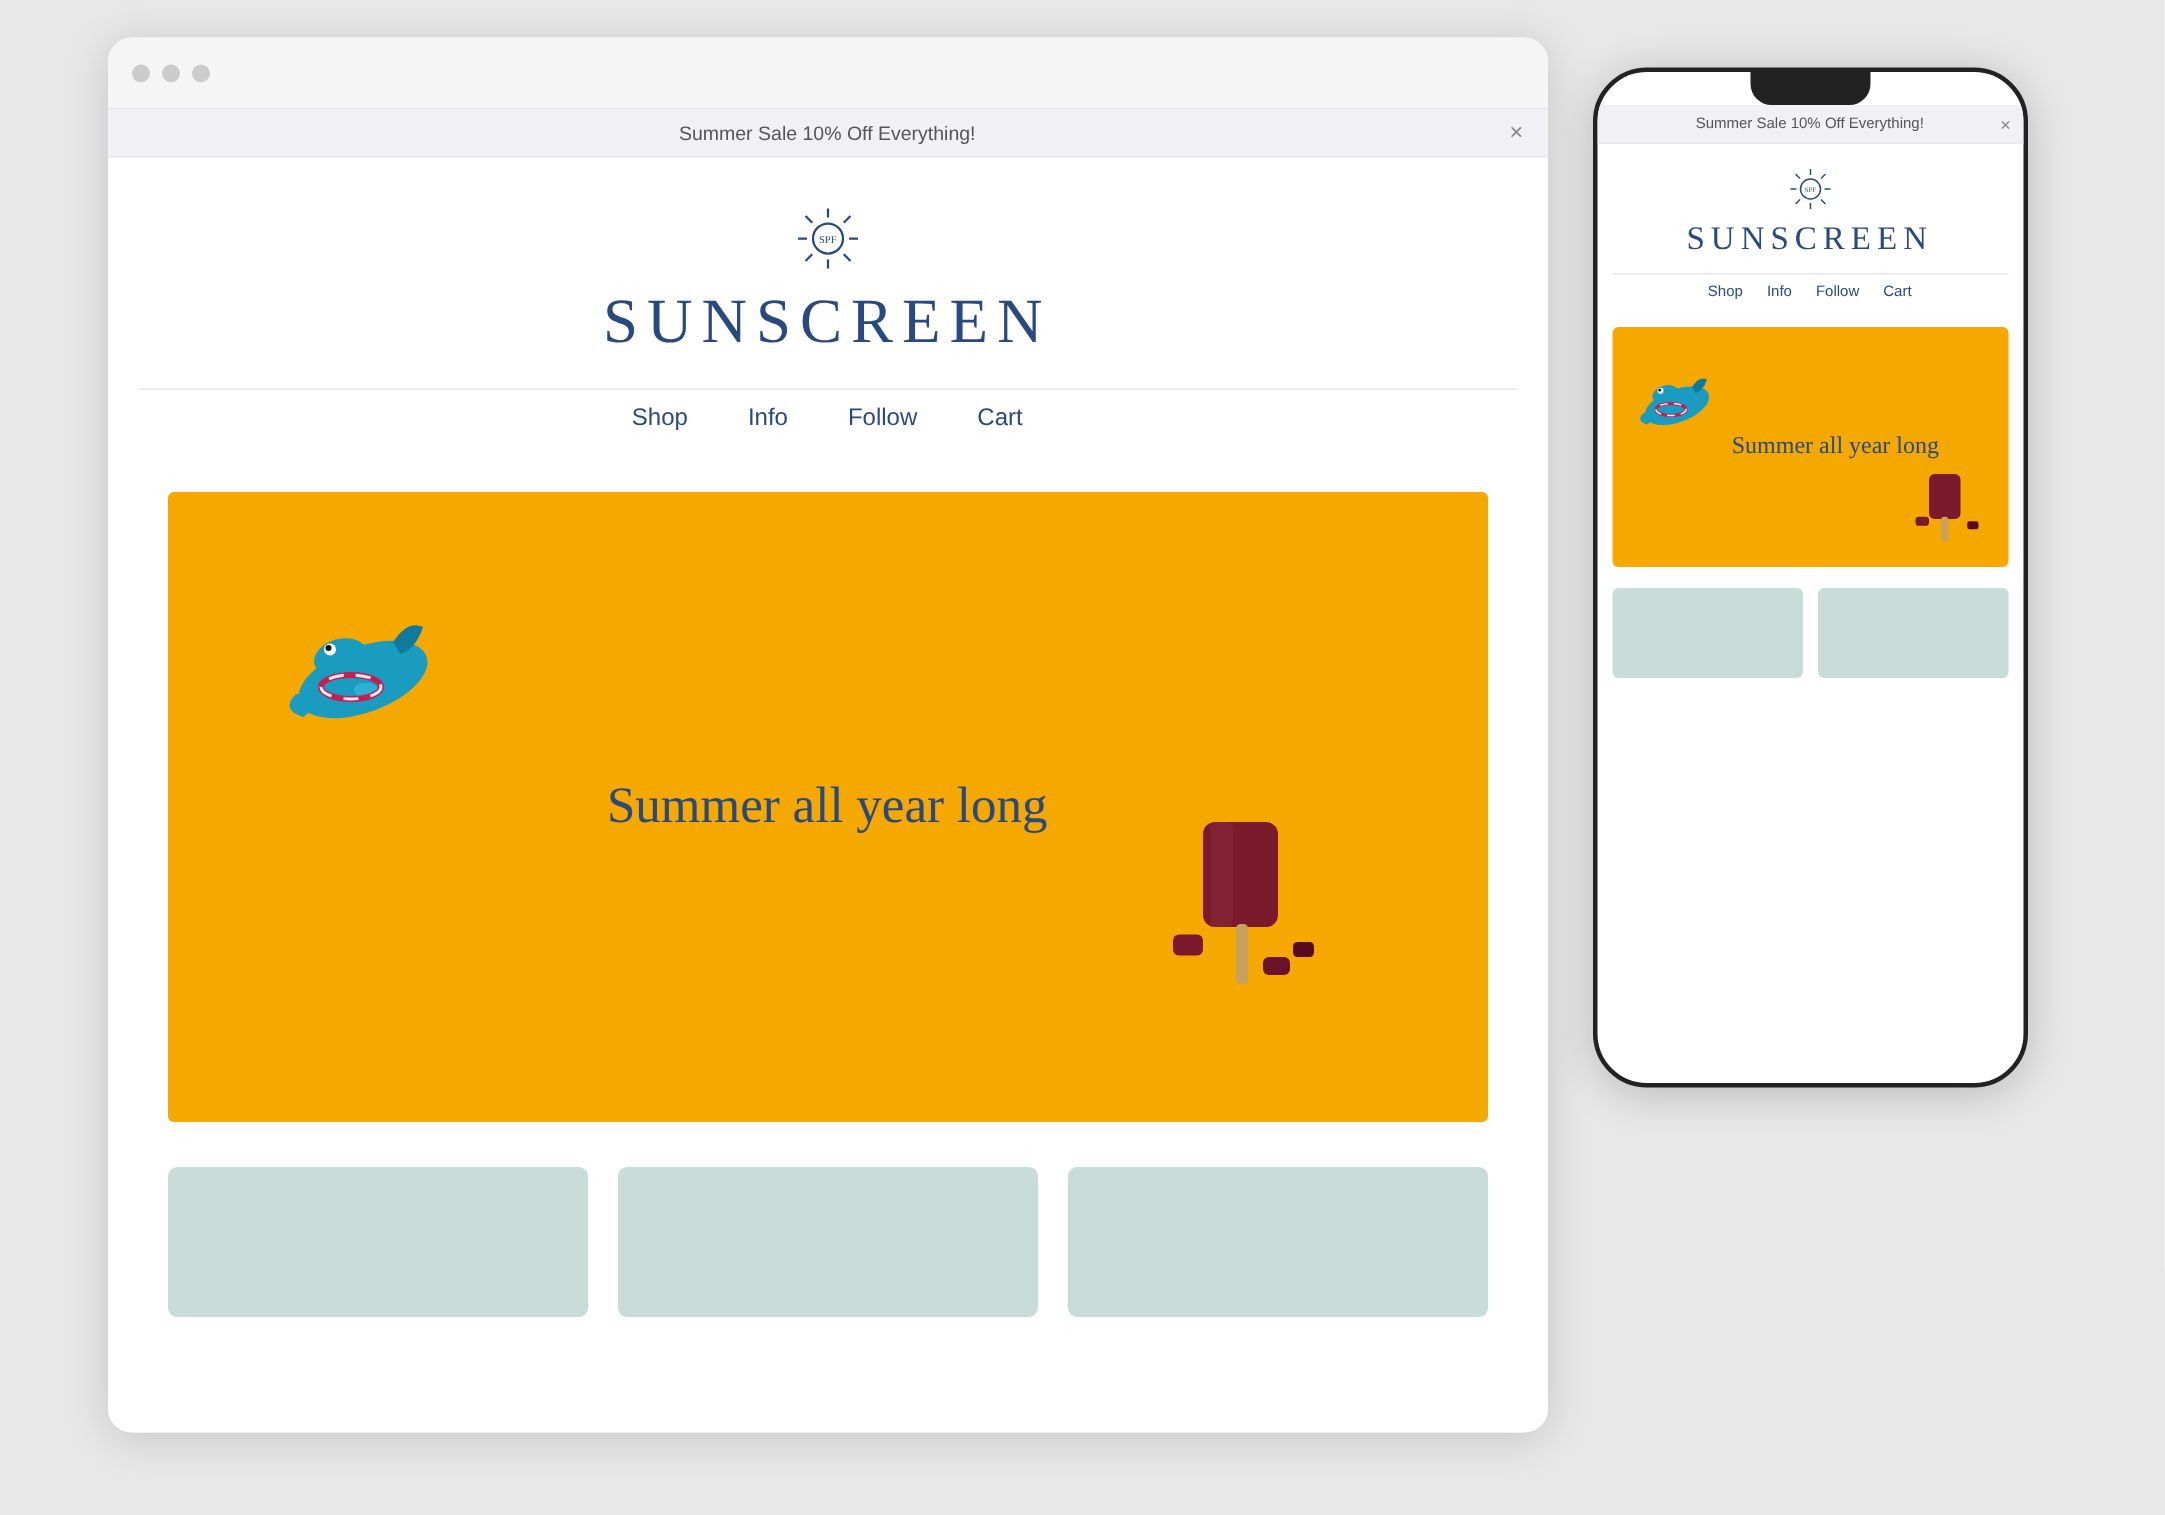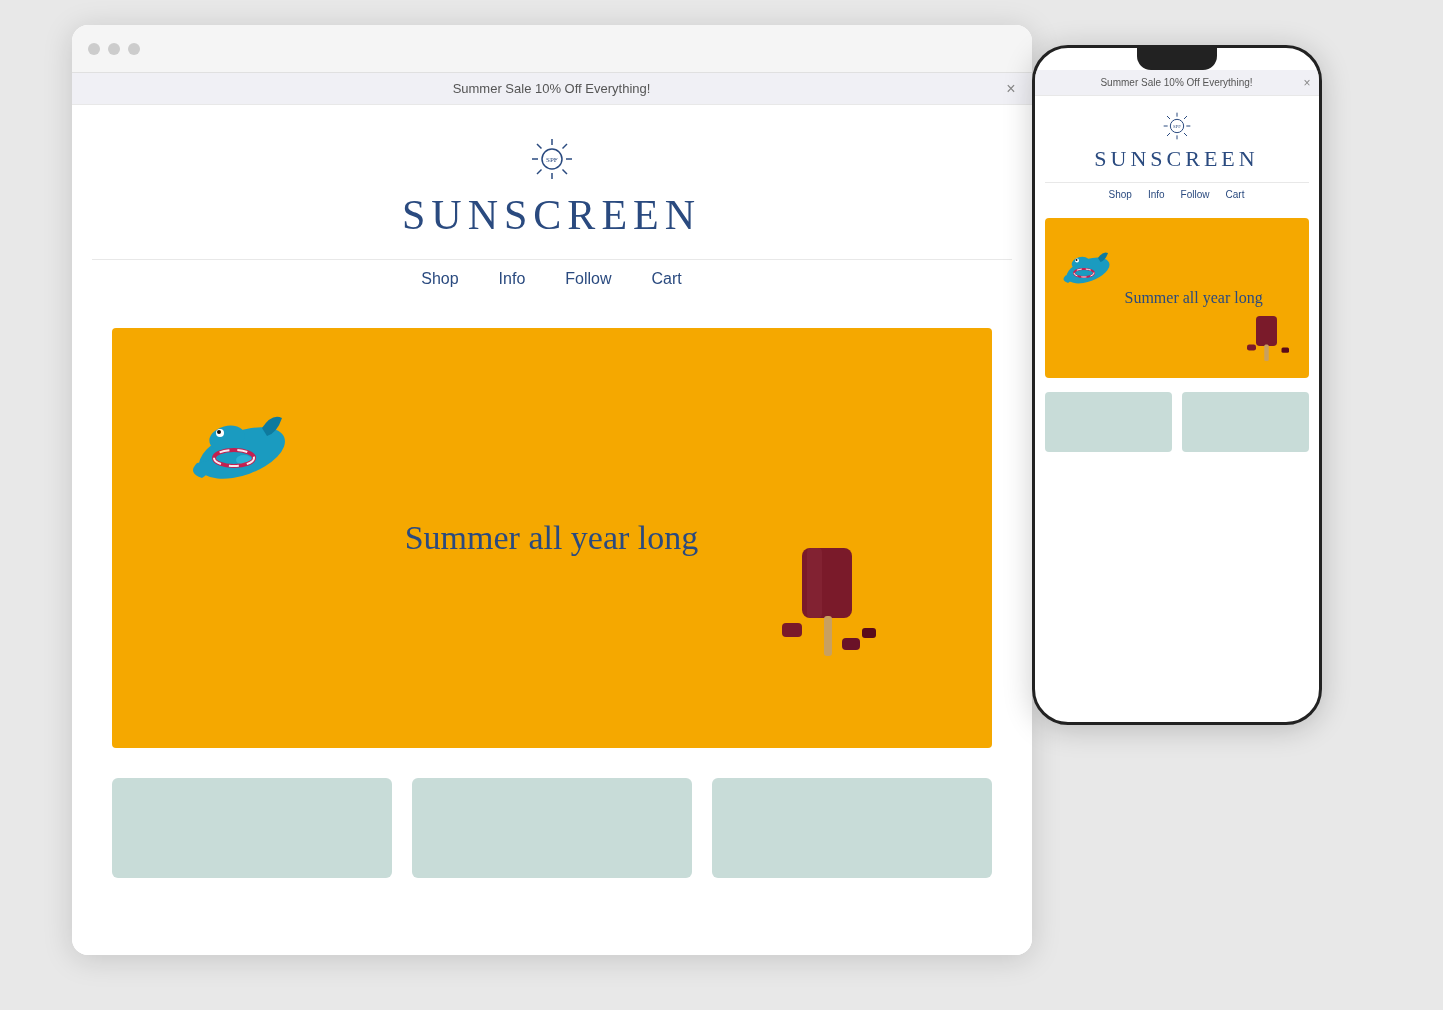--- a/index.html
+++ b/index.html
@@ -13,20 +13,21 @@
       align-items: center;
       justify-content: center;
     }
 
     .scene {
       position: relative;
       width: 1300px;
       height: 960px;
       display: flex;
       align-items: flex-start;
+      gap: 30px;
     }
 
     
     .browser {
       width: 960px;
       height: 930px;
       background: #fff;
       border-radius: 16px;
       box-shadow: 0 4px 30px rgba(0,0,0,0.15);
       overflow: hidden;

